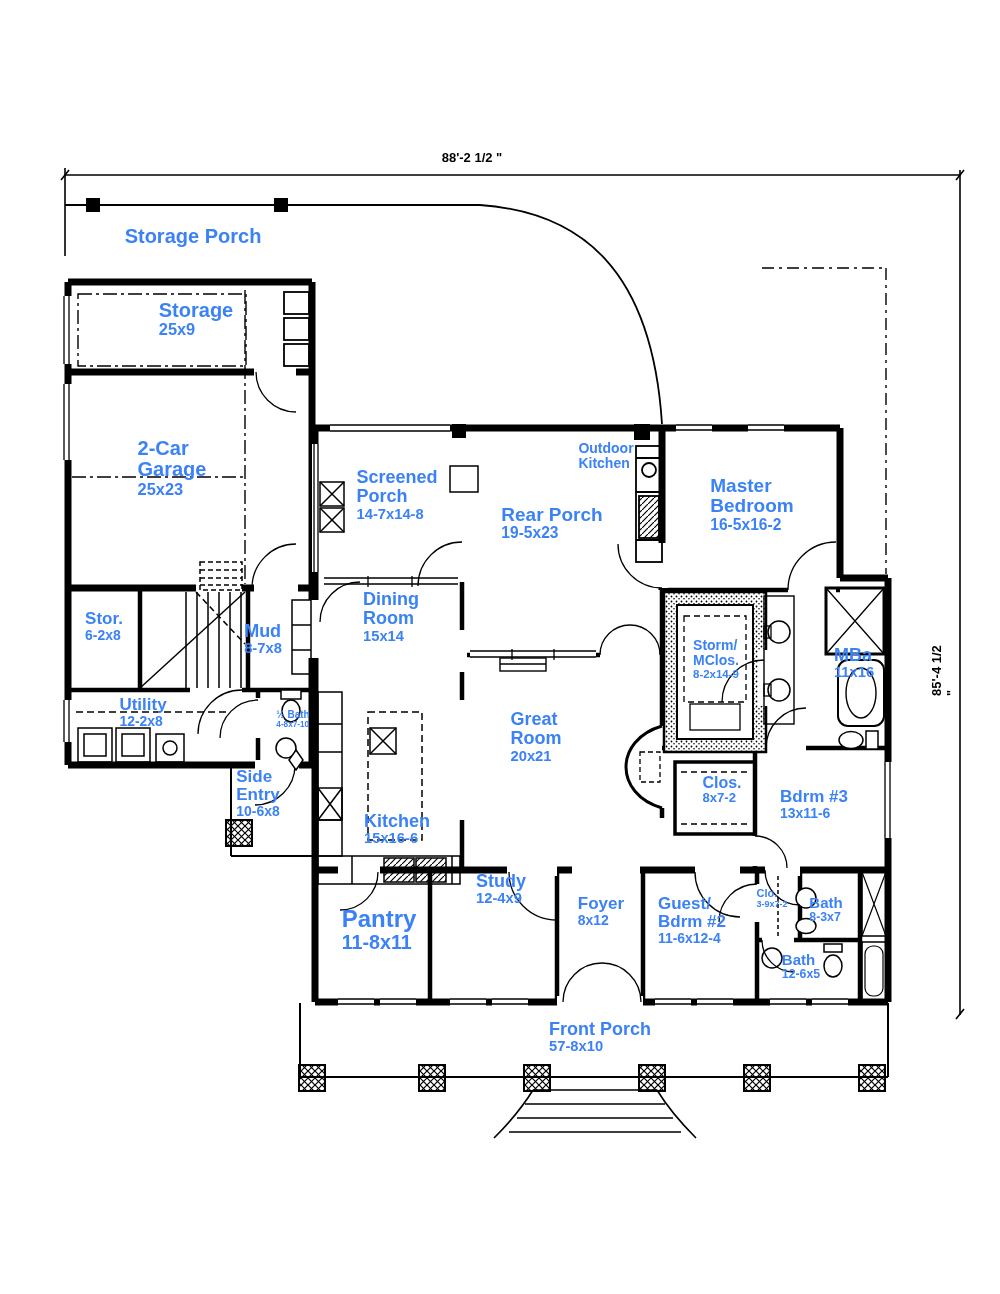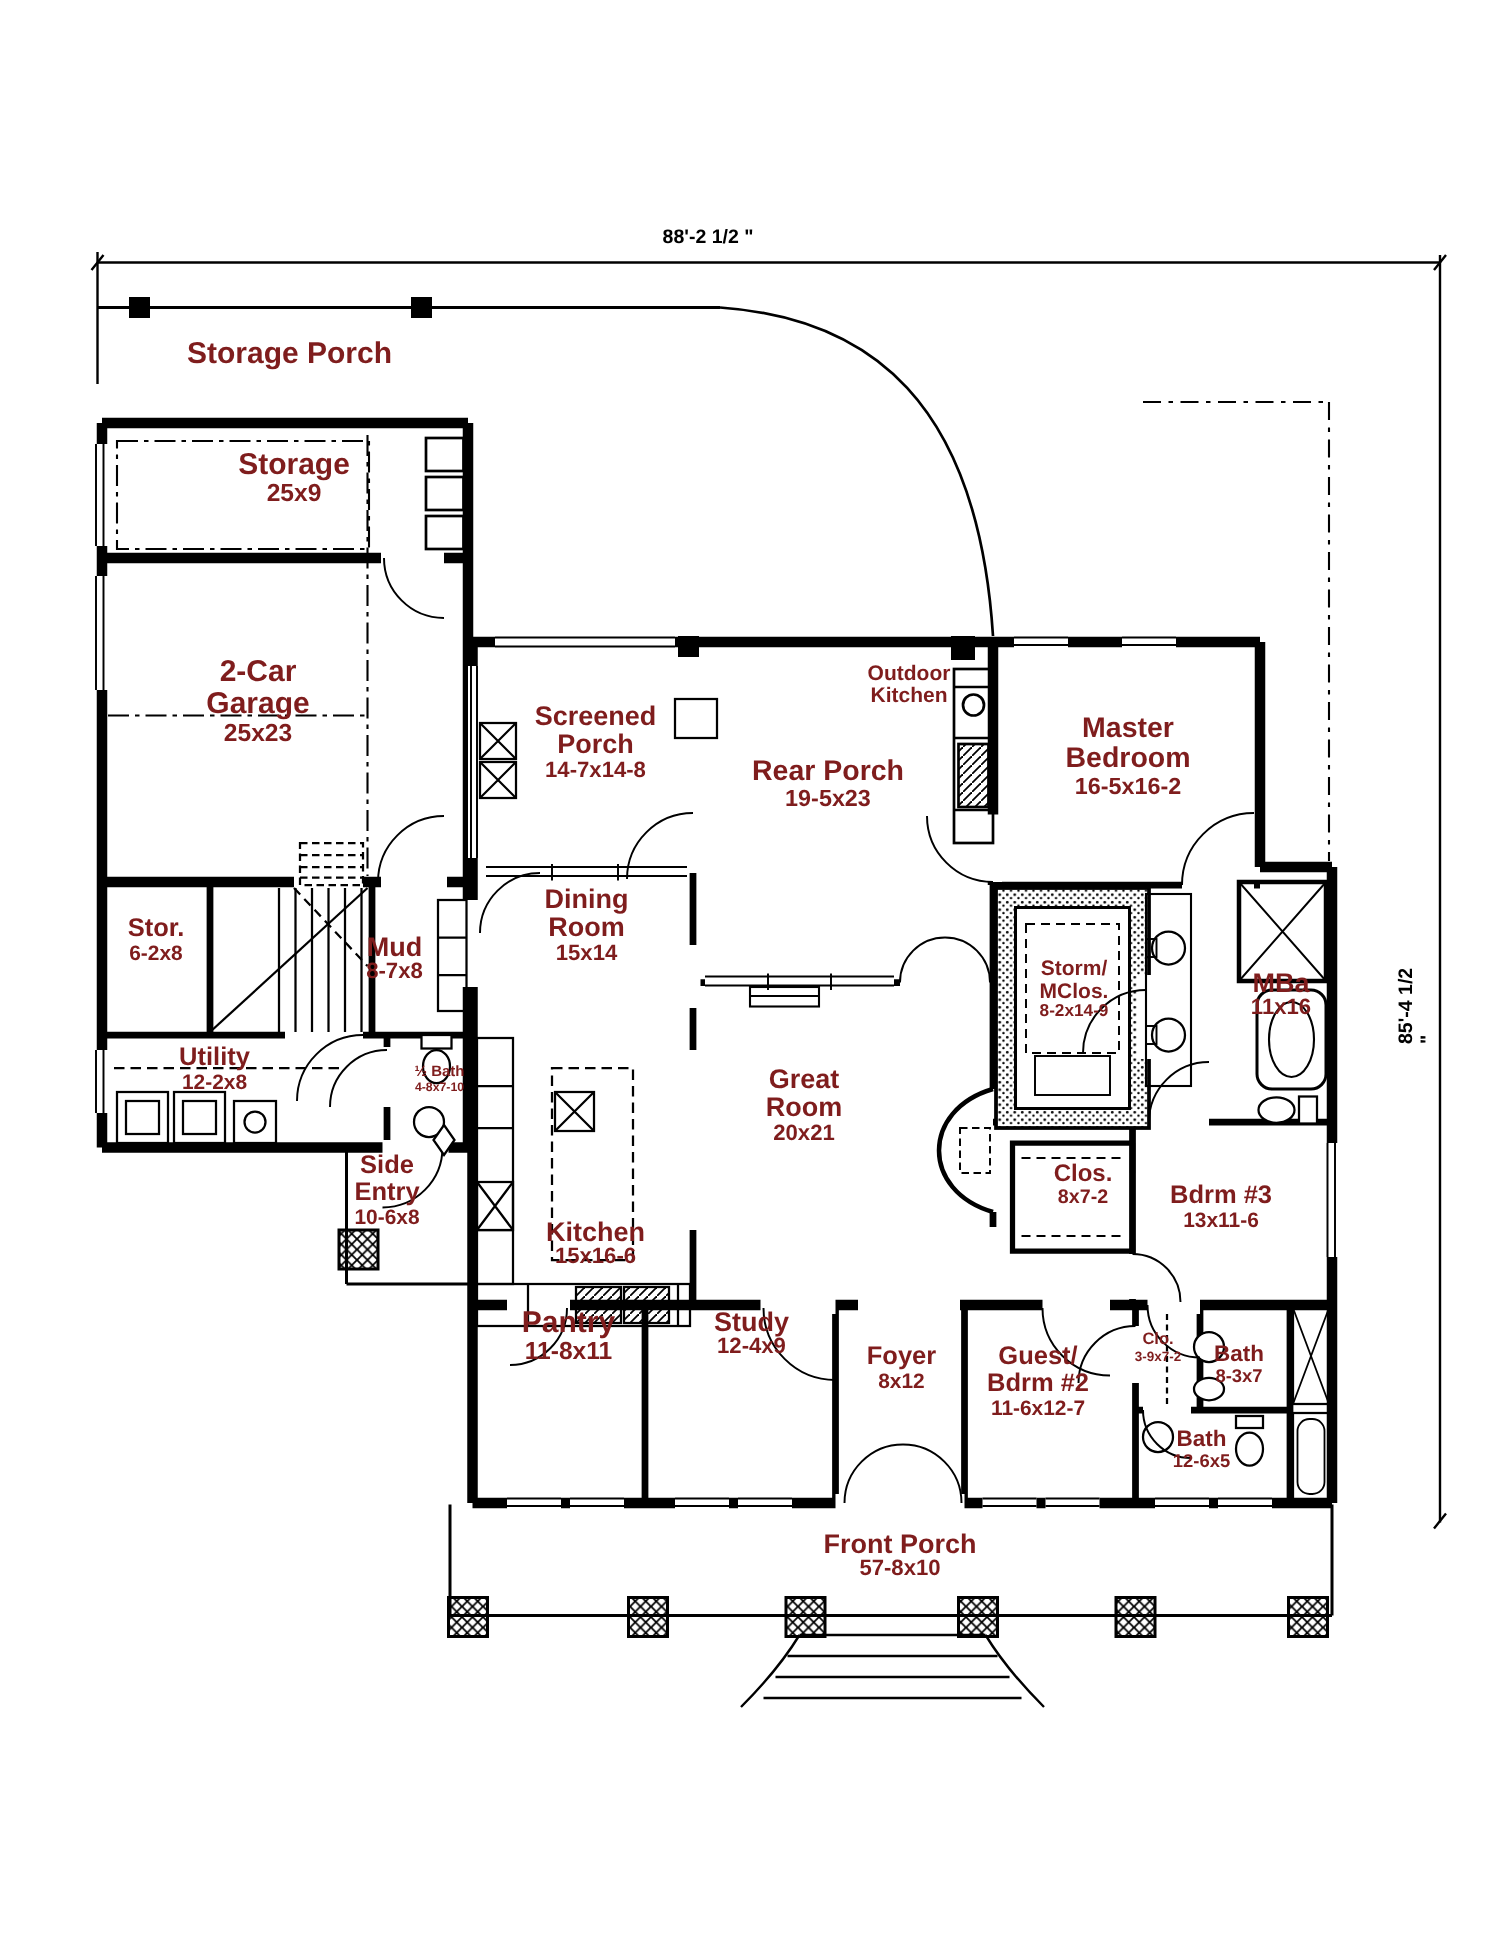--- a/index.html
+++ b/index.html
@@ -1,20 +1,20 @@
 <!DOCTYPE html>
 <html><head>
 <meta charset="utf-8">
 <style>
   html,body{margin:0;padding:0;background:#fff;}
   #plan{position:relative;width:1000px;height:1294px;background:#fff;
         font-family:"Liberation Sans",sans-serif;color:#000;overflow:hidden;}
   #plan svg{position:absolute;left:0;top:0;}
-  .lbl{position:absolute;transform:translateX(-50%);text-align:center;
-       font-weight:bold;line-height:1.07;white-space:nowrap;color:#7f1d1d;}
+  .lbl{position:absolute;transform:translateX(-50%);
+       font-weight:bold;line-height:1.07;white-space:nowrap;color:#3b82f6;}
   .lbl .l{display:block;}
   .lbl .d{display:block;font-size:0.82em;}
   .lbl span:empty{display:none;}
   .dim{position:absolute;font-weight:bold;font-size:13px;transform:translateX(-50%);}
   .dim.rot{transform:translate(-50%,-50%) rotate(-90deg);}
 </style>
 </head>
 <body>
 
 <div id="plan">
@@ -391,36 +391,36 @@
 </div>
 <div class="lbl" style="left:258px;top:768px;font-size:17px">
   <span class="l">Side</span>
       <span class="l">Entry</span>
       <span class="d">10-6x8</span>
 </div>
 <div class="lbl" style="left:397px;top:812px;font-size:18px">
   <span class="l">Kitchen</span>
       <span class="d">15x16-6</span>
 </div>
-<div class="lbl" style="left:379px;top:872px;font-size:20px">
+<div class="lbl" style="left:379px;top:906px;font-size:24px">
   <span class="l">Pantry</span>
       <span class="d">11-8x11</span>
 </div>
 <div class="lbl" style="left:501px;top:872px;font-size:18px">
   <span class="l">Study</span>
       <span class="d">12-4x9</span>
 </div>
 <div class="lbl" style="left:601px;top:895px;font-size:17px">
   <span class="l">Foyer</span>
       <span class="d">8x12</span>
 </div>
 <div class="lbl" style="left:692px;top:895px;font-size:17px">
   <span class="l">Guest/</span>
       <span class="l">Bdrm #2</span>
-      <span class="d">11-6x12-7</span>
+      <span class="d">11-6x12-4</span>
 </div>
 <div class="lbl" style="left:772px;top:888px;font-size:11px">
   <span class="l">Clo.</span>
       <span class="d">3-9x7-2</span>
 </div>
 <div class="lbl" style="left:826px;top:895px;font-size:15px">
   <span class="l">Bath</span>
       <span class="d">8-3x7</span>
 </div>
 <div class="lbl" style="left:801px;top:952px;font-size:15px">

